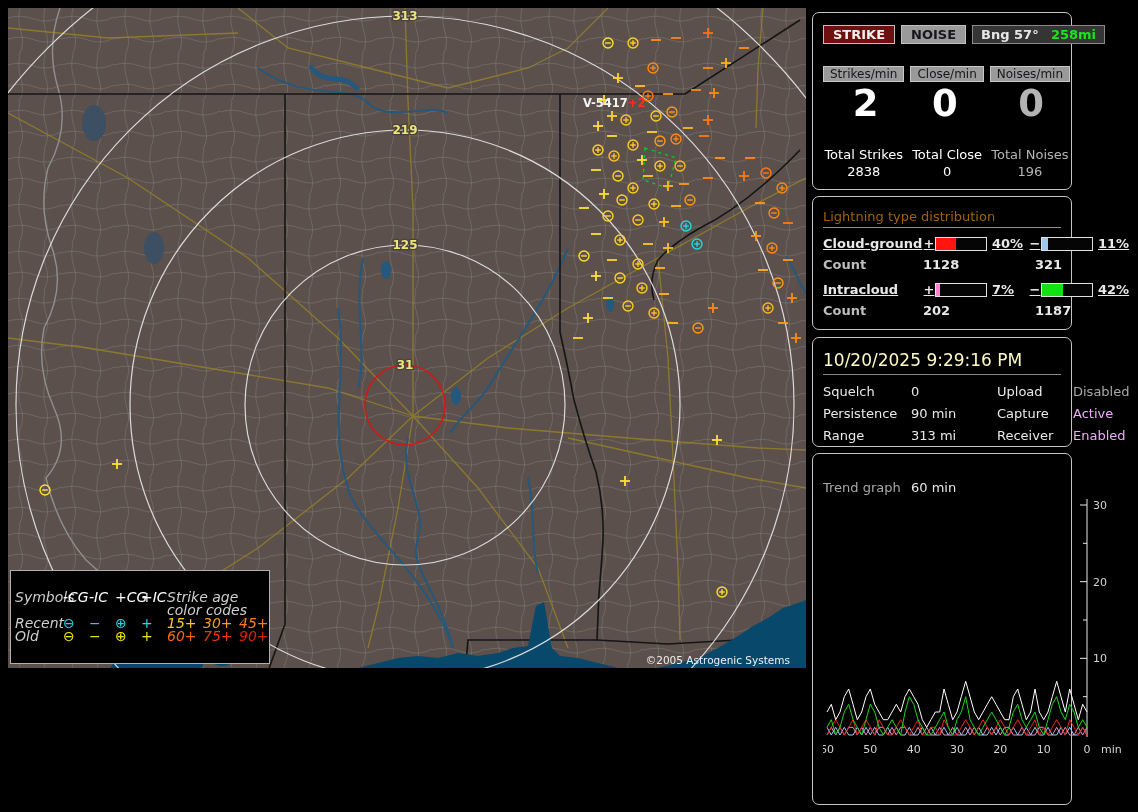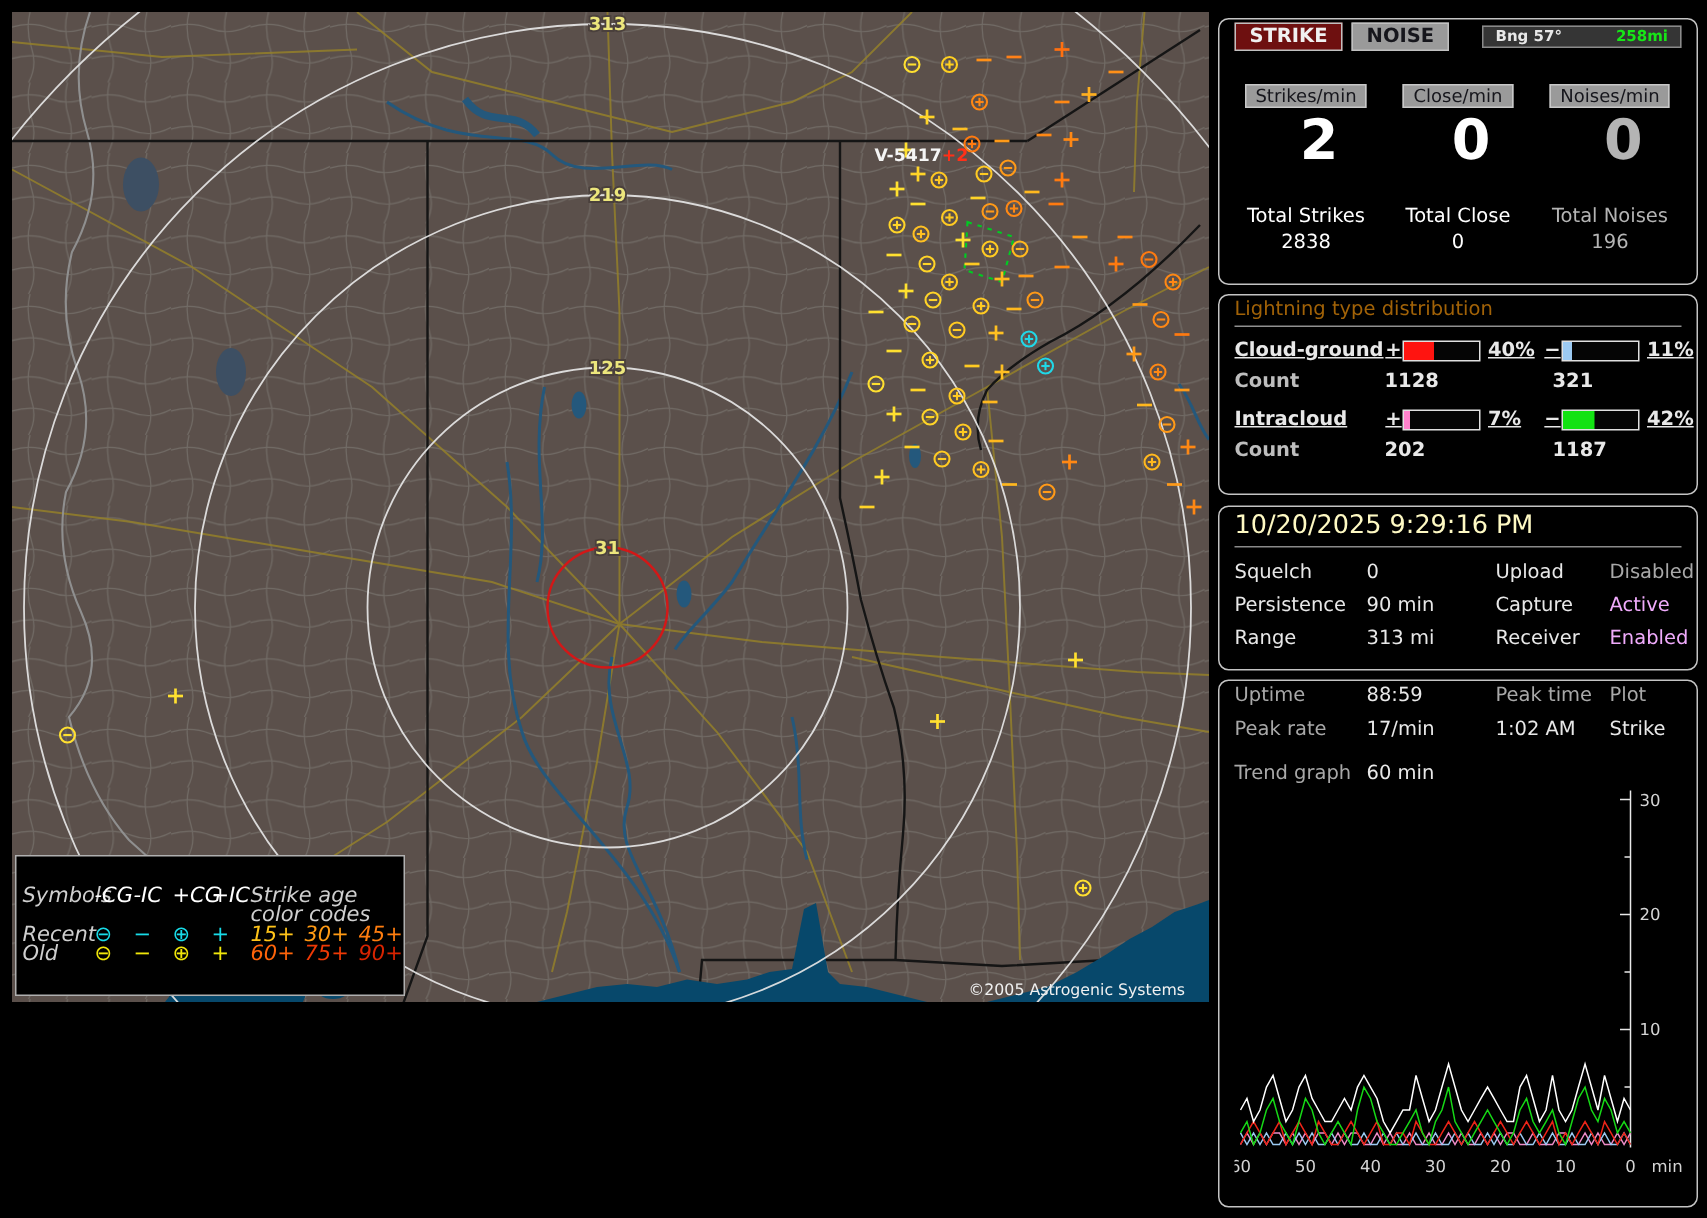--- a/index.html
+++ b/index.html
@@ -11,31 +11,31 @@
   #map-legend{position:absolute;left:2px;bottom:4px;width:250px;background:#000;
     border:1px solid #b0b0b0;font-size:14px;line-height:13px;padding:20px 4px;
     display:grid;grid-template-columns:48px 26px 26px 26px 26px 36px 36px 36px;color:#cfcfcf;font-style:italic;}
   #map-legend .hd{color:#cfcfcf;}
   #map-legend .sy{color:#fff;}
   #map-legend .age-hd{grid-column:6/9;color:#cfcfcf;}
   #map-copyright{position:absolute;right:16px;bottom:2px;font-size:10.5px;color:#f0f0f0;}
   #cell-label{position:absolute;left:575px;top:88px;font-size:11.5px;font-weight:bold;color:#f5f5f5;}
   #cell-label .trend{color:#ff3018;}
   
-  .panel{position:absolute;left:812px;width:320px;background:#000;border:1px solid #c4c4c4;
-         border-radius:7px;box-sizing:border-box;padding:2px 10px;}
+  .panel{position:absolute;left:812px;width:260px;background:#000;border:1px solid #c4c4c4;
+         border-radius:7px;box-sizing:border-box;padding:12px 10px;}
   #p1{top:12px;height:178px;}
   #p2{top:196px;height:134px;}
   #p3{top:337px;height:110px;}
   #p4{top:453px;height:352px;}
   .btn-row{display:flex;align-items:center;gap:6px;}
   .btn{font-size:13px;font-weight:bold;padding:1px 9px;border:1px solid #c0c0c0;}
   .btn-strike{background:#6e1010;color:#f0f0f0;}
   .btn-noise{background:#9a9a9a;color:#16161c;}
-  .bng{margin-left:auto;background:#353535;border:1px solid #8a8a8a;font-size:10px;font-weight:bold;
+  .bng{margin-left:auto;background:#353535;border:1px solid #8a8a8a;font-size:13px;font-weight:bold;
        padding:1px 8px;display:flex;gap:0;min-width:115px;}
   .bng .dist{color:#17e617;margin-left:auto;}
   .cnt-grid{display:grid;grid-template-columns:1fr 1fr 1fr;margin-top:22px;column-gap:6px;}
   .chip{font-size:12px;background:#9a9a9a;color:#16161c;border:1px solid #c8c8c8;
         padding:0 6px;justify-self:center;}
   .rate{font-size:37px;font-weight:bold;text-align:right;padding-right:26px;line-height:44px;}
   .tot-lab{font-size:13px;text-align:center;margin-top:21px;}
   .tot-val{font-size:13px;text-align:center;margin-top:2px;}
   .col-dim{color:#b4b4b4;}
   .col-bright{color:#fff;}
@@ -643,31 +643,20 @@
     <span class="green">Active</span>
 
     <span class="lab">Range</span>
     <span>313 mi</span>
     <span class="lab">Receiver</span>
     <span class="green">Enabled</span>
   </div>
 </div>
 
 <div class="panel" id="p4">
-  <div class="kv2">
-    <span class="lab">Uptime</span>
-    <span>88:59</span>
-    <span class="lab">Peak time</span>
-    <span class="lab">Plot</span>
-
-    <span class="lab">Peak rate</span>
-    <span>17/min</span>
-    <span>1:02 AM</span>
-    <span>Strike</span>
-  </div>
   <div class="trend-row">
     <span class="lab">Trend graph</span>
     <span>60 min</span>
   </div>
   <svg id="trend-svg" width="300" height="266">
       <line x1="264" y1="2" x2="264" y2="240" stroke="#e8e8e8" stroke-width="1"></line>
       <line x1="260" y1="199.66666666666666" x2="264" y2="199.66666666666666" stroke="#e8e8e8" stroke-width="1"></line>
       <line x1="257" y1="161.33333333333331" x2="264" y2="161.33333333333331" stroke="#e8e8e8" stroke-width="1"></line>
       <text x="270" y="165.33333333333331" fill="#d4d4d4" font-size="11">10</text>
       <line x1="260" y1="123" x2="264" y2="123" stroke="#e8e8e8" stroke-width="1"></line>

